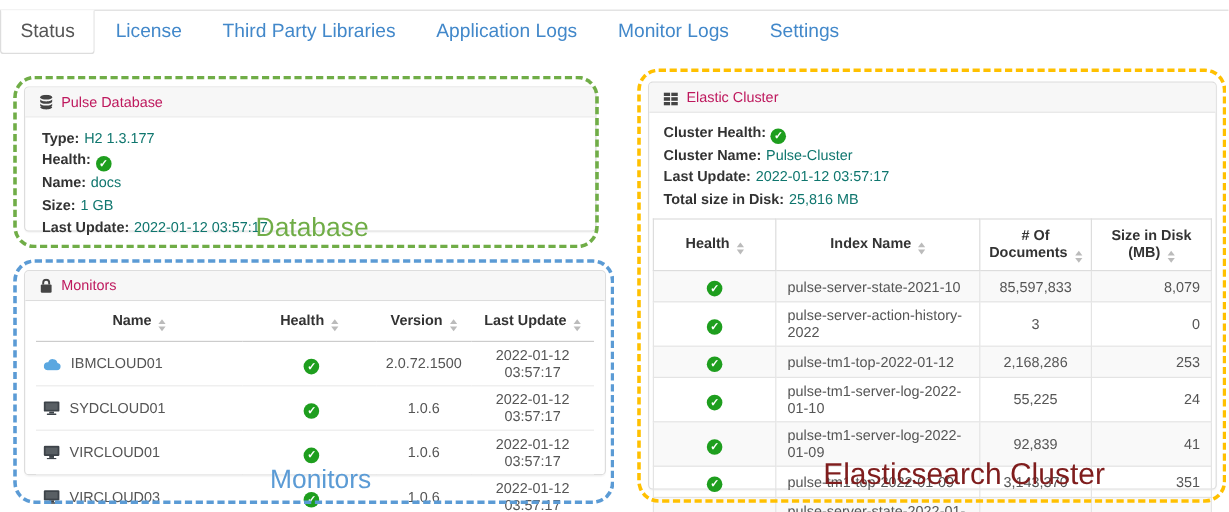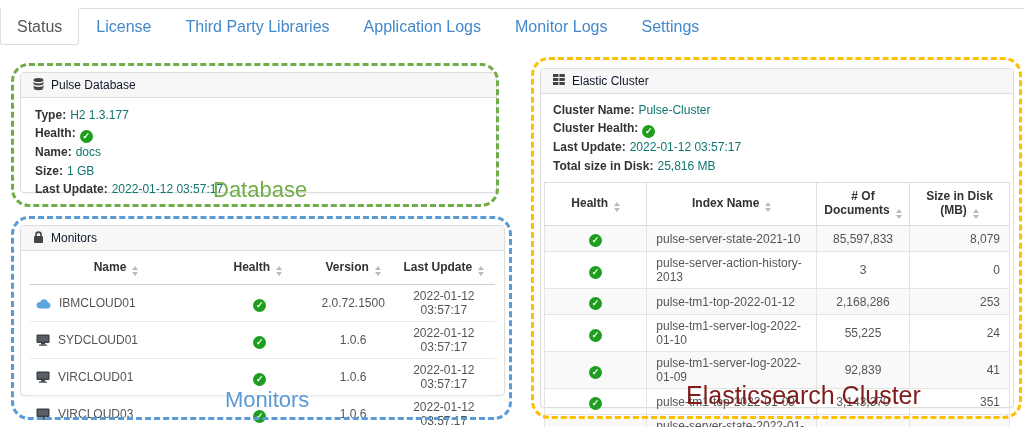--- a/index.html
+++ b/index.html
@@ -7,21 +7,21 @@
   body { font-family:"Liberation Sans", sans-serif; }
   .canvas { position:relative; width:1024px; height:427px; background:#fff; overflow:hidden; font-size:12px; color:#555; }
 
   
   .tabbar { position:absolute; top:8px; left:0; width:1024px; border-top:1px solid #ddd; display:flex; align-items:stretch; }
   .tab { padding:9px 16px 8px; font-size:16px; color:#4288ca; cursor:pointer; border:1px solid transparent; border-top:none; }
   .tab.active { color:#555; background:#fff; border:1px solid #ddd; border-top:1px solid #fff; margin-top:-1px; border-radius:0 0 3px 3px; }
 
   
   .panel { position:absolute; background:#fff; border:1px solid #ddd; border-radius:4px; box-shadow:0 1px 1px rgba(0,0,0,.04); }
-  .panel-heading { height:25px; padding:5px 12px; background:#f7f7f7; border-bottom:1px solid #ddd; border-radius:3px 3px 0 0; color:#0f172a; display:flex; align-items:flex-start; gap:7px; font-size:12px; }
+  .panel-heading { height:25px; padding:5px 12px; background:#f7f7f7; border-bottom:1px solid #ddd; border-radius:3px 3px 0 0; color:#be185d; display:flex; align-items:flex-end; gap:7px; font-size:12px; }
   .panel-heading svg { flex:0 0 auto; }
 
   .fields { padding:8px 14px 0; }
   .field { line-height:18.4px; white-space:nowrap; }
   .field b { color:#333; font-weight:bold; }
   .field b::after { content:":"; }
   .field .val { margin-left:4px; color:#0f766e; }
 
   .check { display:inline-block; width:13px; height:13px; border-radius:50%; background:#1e9e1e; color:#fff; font-size:9px; font-weight:bold; text-align:center; line-height:13px; vertical-align:-2px; margin-left:4px; }
   .check::before { content:"\2713"; }
@@ -202,22 +202,22 @@
         <rect x="0" y="0" width="5.4" height="3" fill="#444"></rect>
           <rect x="6.4" y="0" width="5.4" height="3" fill="#444"></rect>
         <rect x="0" y="4" width="5.4" height="3" fill="#444"></rect>
           <rect x="6.4" y="4" width="5.4" height="3" fill="#444"></rect>
         <rect x="0" y="8" width="5.4" height="3" fill="#444"></rect>
           <rect x="6.4" y="8" width="5.4" height="3" fill="#444"></rect>
       </svg>
       <span>Elastic Cluster</span>
     </div>
     <div class="fields" style="padding:7px 12px 2px;">
+      <div class="field"><b>Cluster Health</b><span class="check"></span></div>
       <div class="field"><b>Cluster Name</b><span class="val">Pulse-Cluster</span></div>
-      <div class="field"><b>Cluster Health</b><span class="check"></span></div>
       <div class="field"><b>Last Update</b><span class="val">2022-01-12 03:57:17</span></div>
       <div class="field"><b>Total size in Disk</b><span class="val">25,816 MB</span></div>
     </div>
     <div class="es-wrap">
       <table class="es">
         <thead>
           <tr>
             <th class="c-health"><span>Health</span><span class="sort-icon">
                   <i class="up"></i>
                   <i class="down"></i>
@@ -238,21 +238,21 @@
         </thead>
         <tbody>
           <tr>
             <td class="c-health"><span class="check"></span></td>
             <td class="c-index">pulse-server-state-2021-10</td>
             <td class="c-docs">85,597,833</td>
             <td class="c-size">8,079</td>
           </tr>
           <tr>
             <td class="c-health"><span class="check"></span></td>
-            <td class="c-index">pulse-server-action-history-2013</td>
+            <td class="c-index">pulse-server-action-history-2022</td>
             <td class="c-docs">3</td>
             <td class="c-size">0</td>
           </tr>
           <tr>
             <td class="c-health"><span class="check"></span></td>
             <td class="c-index">pulse-tm1-top-2022-01-12</td>
             <td class="c-docs">2,168,286</td>
             <td class="c-size">253</td>
           </tr>
           <tr>

